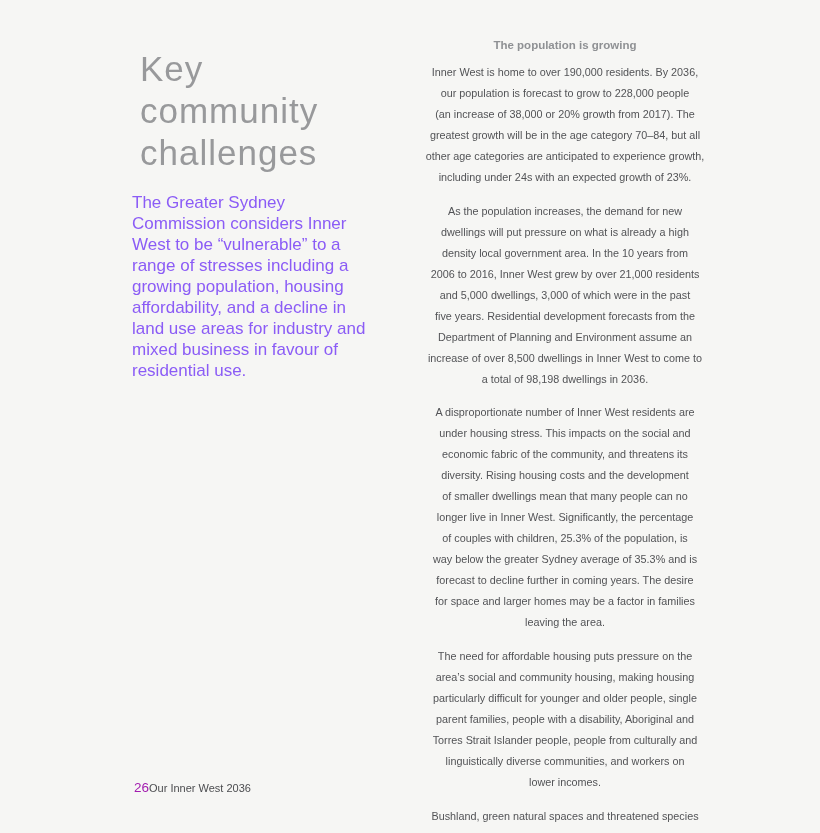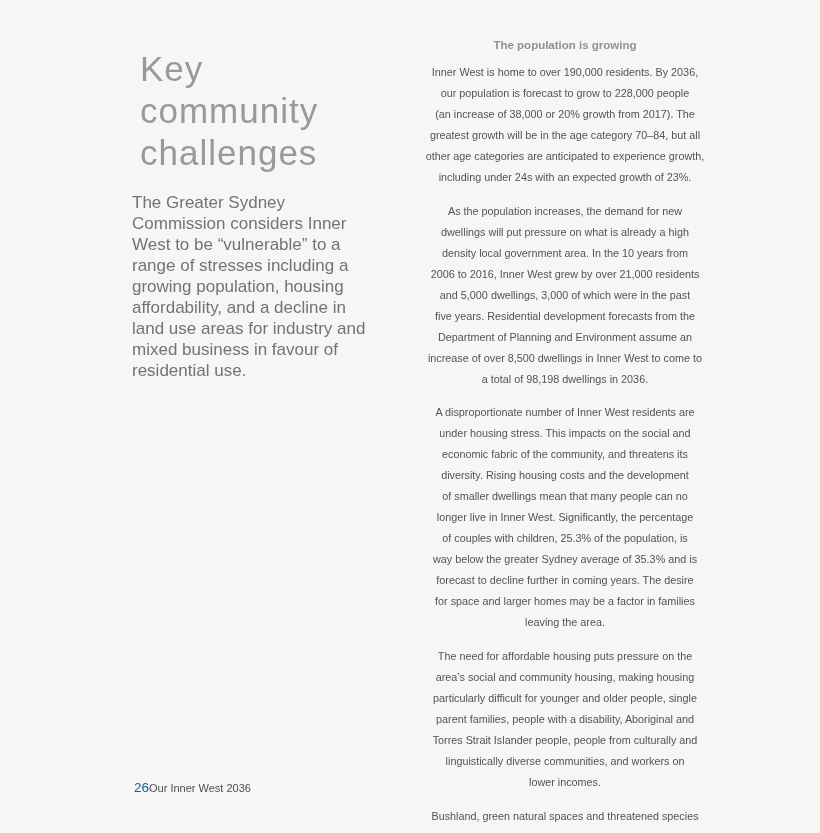--- a/index.html
+++ b/index.html
@@ -30,21 +30,21 @@
     line-height: 42px;
     font-weight: 300;
     letter-spacing: 1px;
     color: #98999b;
   }
   .intro {
     margin: 18px 0 0 0;
     font-size: 17px;
     line-height: 21px;
     font-weight: 400;
-    color: #737373;
+    color: #8b5cf6;
   }
 
   
   .right-col {
     position: absolute;
     left: 415px;
     top: 38px;
     width: 300px;
     text-align: center;
   }
@@ -66,21 +66,21 @@
   
   .footer {
     position: absolute;
     left: 134px;
     top: 780px;
     display: flex;
     align-items: baseline;
   }
   .page-num {
     font-size: 13.5px;
-    color: #0369a1;
+    color: #a21caf;
   }
   .doc-title {
     font-size: 11px;
     color: #4c4d50;
   }
 </style>
 </head>
 <body>
 
 <div class="page">

